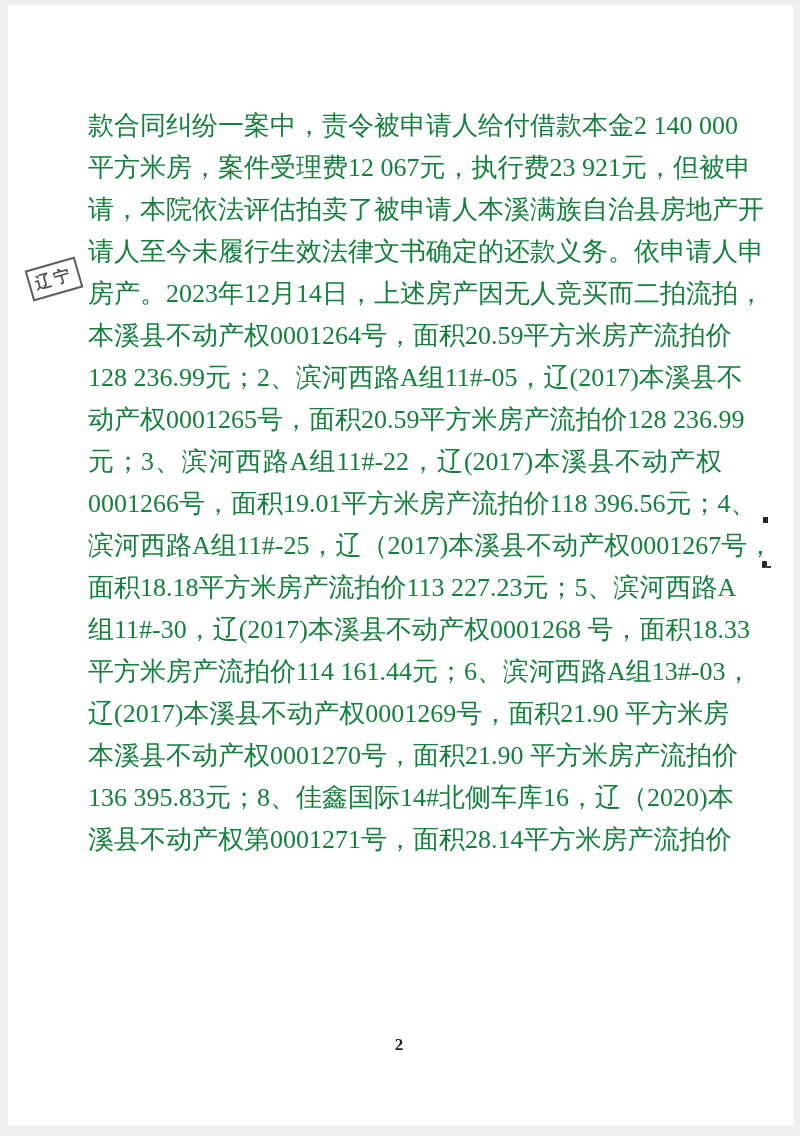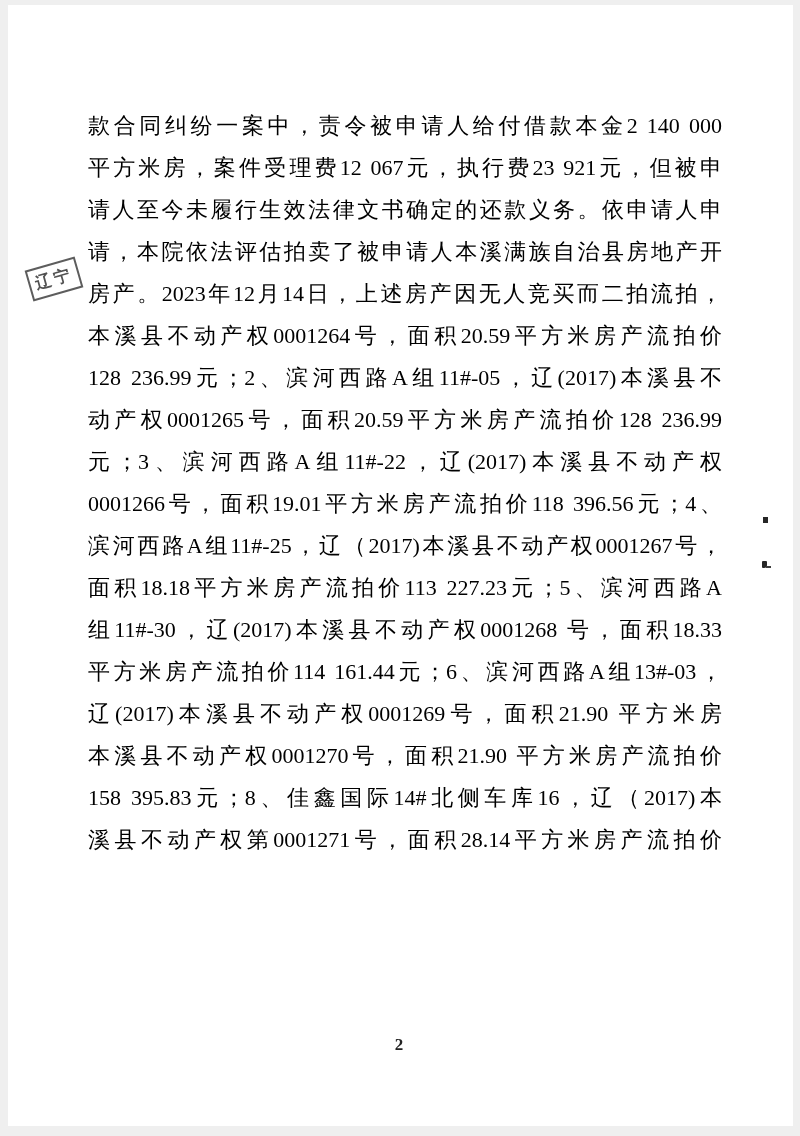--- a/index.html
+++ b/index.html
@@ -21,22 +21,22 @@
     background: #ffffff;
   }
   .textblock {
     position: absolute;
     left: 80px; top: 100px;
     width: 634px;
   }
   .line {
     height: 42px;
     line-height: 42px;
-    font-size: 22px;
-    color: #000000;
+    font-size: 26px;
+    color: #15803d;
     white-space: nowrap;
     text-align: justify;
     text-align-last: justify;
     text-justify: inter-character;
     overflow: visible;
   }
   .stamp {
     position: absolute;
     left: 20px; top: 258px;
     width: 52px; height: 32px;
@@ -84,35 +84,35 @@
 <div class="canvas">
   <div class="paper">
 
     <div class="stamp">
       <span>辽宁</span>
     </div>
 
     <div class="textblock">
       <div class="line">款合同纠纷一案中，责令被申请人给付借款本金2 140 000</div>
       <div class="line">平方米房，案件受理费12 067元，执行费23 921元，但被申</div>
+      <div class="line">请，本院依法评估拍卖了被申请人本溪满族自治县房地产开</div>
       <div class="line">请人至今未履行生效法律文书确定的还款义务。依申请人申</div>
-      <div class="line">请，本院依法评估拍卖了被申请人本溪满族自治县房地产开</div>
       <div class="line">房产。2023年12月14日，上述房产因无人竞买而二拍流拍，</div>
       <div class="line">本溪县不动产权0001264号，面积20.59平方米房产流拍价</div>
       <div class="line">128 236.99元；2、滨河西路A组11#-05，辽(2017)本溪县不</div>
       <div class="line">动产权0001265号，面积20.59平方米房产流拍价128 236.99</div>
       <div class="line">元；3、滨河西路A组11#-22，辽(2017)本溪县不动产权</div>
       <div class="line">0001266号，面积19.01平方米房产流拍价118 396.56元；4、</div>
       <div class="line">滨河西路A组11#-25，辽（2017)本溪县不动产权0001267号，</div>
       <div class="line">面积18.18平方米房产流拍价113 227.23元；5、滨河西路A</div>
       <div class="line">组11#-30，辽(2017)本溪县不动产权0001268 号，面积18.33</div>
       <div class="line">平方米房产流拍价114 161.44元；6、滨河西路A组13#-03，</div>
       <div class="line">辽(2017)本溪县不动产权0001269号，面积21.90 平方米房</div>
       <div class="line">本溪县不动产权0001270号，面积21.90 平方米房产流拍价</div>
-      <div class="line">158 395.83元；8、佳鑫国际14#北侧车库16，辽（2017)本</div>
+      <div class="line">136 395.83元；8、佳鑫国际14#北侧车库16，辽（2020)本</div>
       <div class="line">溪县不动产权第0001271号，面积28.14平方米房产流拍价</div>
     </div>
 
     <div class="ink-speck speck-1"></div>
     <div class="ink-speck speck-2"></div>
 
     <div class="page-number">2</div>
 
   </div>
 </div>

